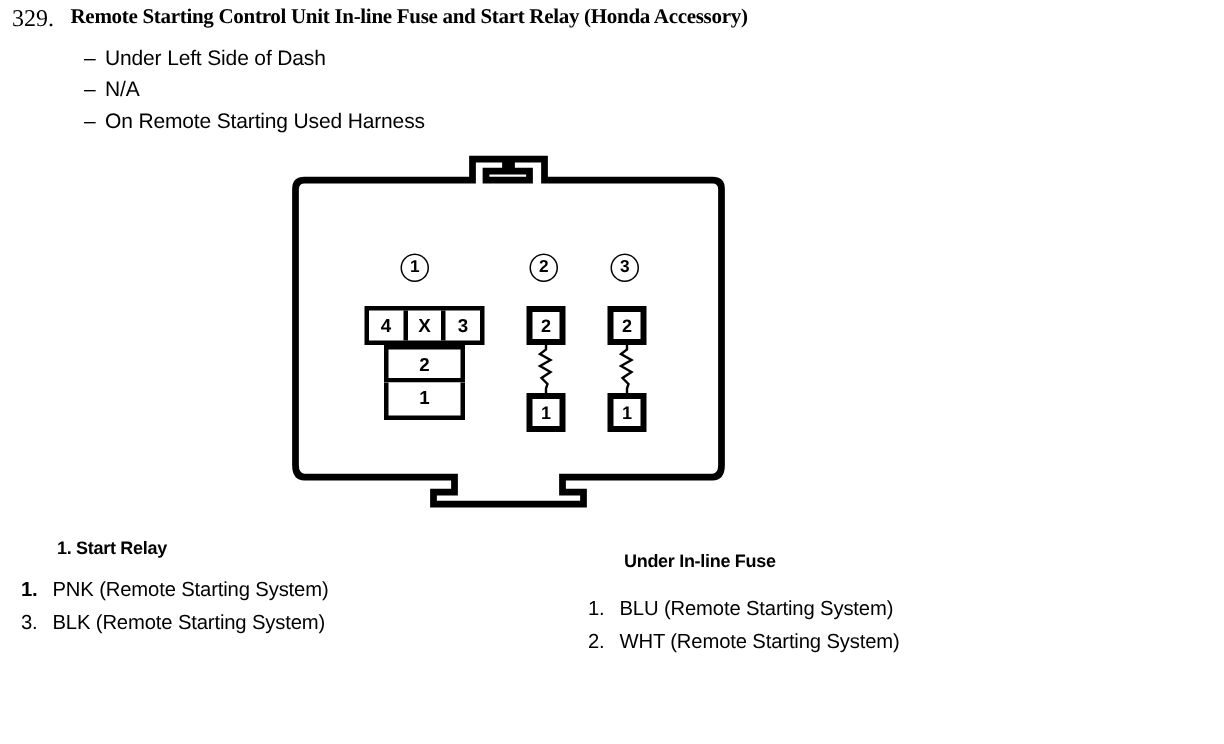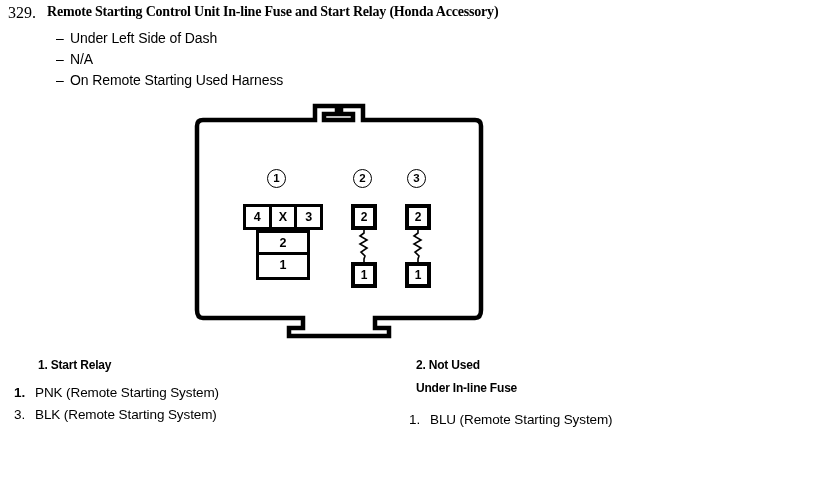--- a/index.html
+++ b/index.html
@@ -178,21 +178,21 @@
   .legend-items {
     margin-top: 10px;
   }
   .legend-item {
     font-size: 13.5px;
     line-height: 22px;
     white-space: nowrap;
     letter-spacing: -0.1px;
   }
   #legend-left .legend-items { margin-left: 14px; }
-  #legend-right .legend-items { margin-left: 21px; margin-top: 14px; }
+  #legend-right .legend-items { margin-left: 4px; margin-top: 14px; }
   .legend-num {
     display: inline-block;
     width: 21px;
     font-weight: bold;
   }
   #legend-right .legend-num { font-weight: normal; }
   #legend-left .legend-item:not(:first-child) .legend-num { font-weight: normal; }
   .heading-gap { height: 9px; }
 </style>
 </head>
@@ -293,21 +293,23 @@
     <div class="legend-item">
       <span class="legend-num">1.</span><span>PNK (Remote Starting System)</span>
     </div>
     <div class="legend-item">
       <span class="legend-num">3.</span><span>BLK (Remote Starting System)</span>
     </div>
   </div>
 </div>
 
 <div id="legend-right">
-  <div class="legend-heading">2. Not Used</div>
   <div class="heading-gap"></div>
   <div class="legend-heading indent-wrap">Under In-line Fuse</div>
   <div class="legend-items">
     <div class="legend-item">
       <span class="legend-num">1.</span><span>BLU (Remote Starting System)</span>
     </div>
+    <div class="legend-item">
+      <span class="legend-num">2.</span><span>WHT (Remote Starting System)</span>
+    </div>
   </div>
 </div>
 
 </body></html>

